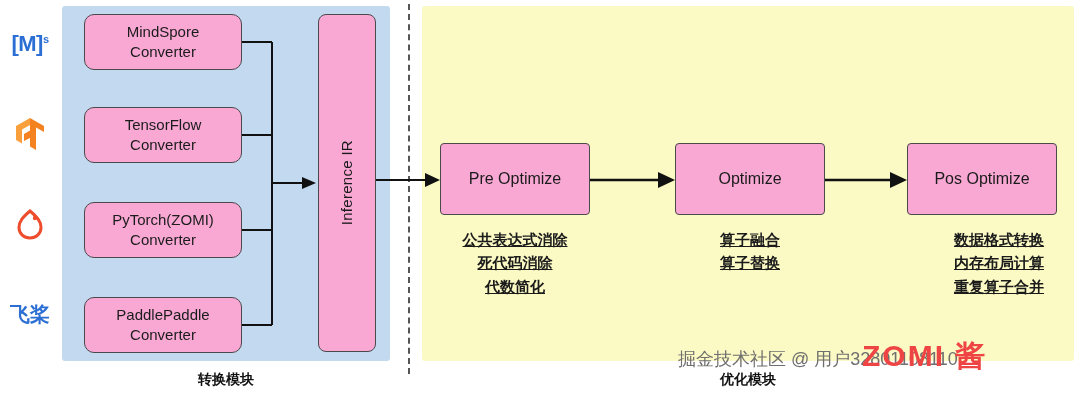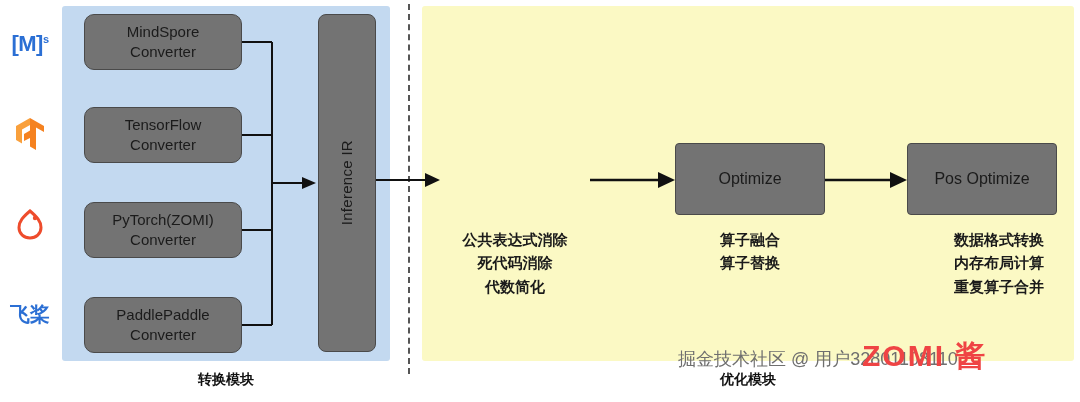--- a/index.html
+++ b/index.html
@@ -47,21 +47,21 @@
     left: 408px;
     top: 4px;
     width: 0px;
     height: 370px;
     border-left: 2px dashed #555555;
   }
 
   
   .box {
     position: absolute;
-    background: #737373;
+    background: #f9a8d4;
     border: 1.5px solid #4a4a4a;
     border-radius: 9px;
     box-sizing: border-box;
     display: flex;
     align-items: center;
     justify-content: center;
     text-align: center;
     color: #1b1b1b;
     font-size: 15px;
     line-height: 1.35;
@@ -106,20 +106,21 @@
   
   .opt-caption {
     position: absolute;
     top: 228px;
     width: 190px;
     text-align: center;
     font-size: 15px;
     line-height: 1.55;
     color: #1b1b1b;
     font-weight: bold;
+    text-decoration: underline;
   }
   #cap-0 { left: 420px; }
   #cap-1 { left: 655px; }
   #cap-2 { left: 904px; }
 
   
   .section-label {
     position: absolute;
     top: 371px;
     font-size: 14px;
@@ -263,20 +264,23 @@
     <div>
       <div>PaddlePaddle</div>
       <div>Converter</div>
     </div>
   </div>
 
   <div class="box" id="ir-box">
     <span class="vert">Inference IR</span>
   </div>
 
+  <div class="box opt-box" id="opt-0">
+    <span>Pre Optimize</span>
+  </div>
   <div class="box opt-box" id="opt-1">
     <span>Optimize</span>
   </div>
   <div class="box opt-box" id="opt-2">
     <span>Pos Optimize</span>
   </div>
 
   <div class="opt-caption" id="cap-0">
     <div>公共表达式消除</div>
     <div>死代码消除</div>

